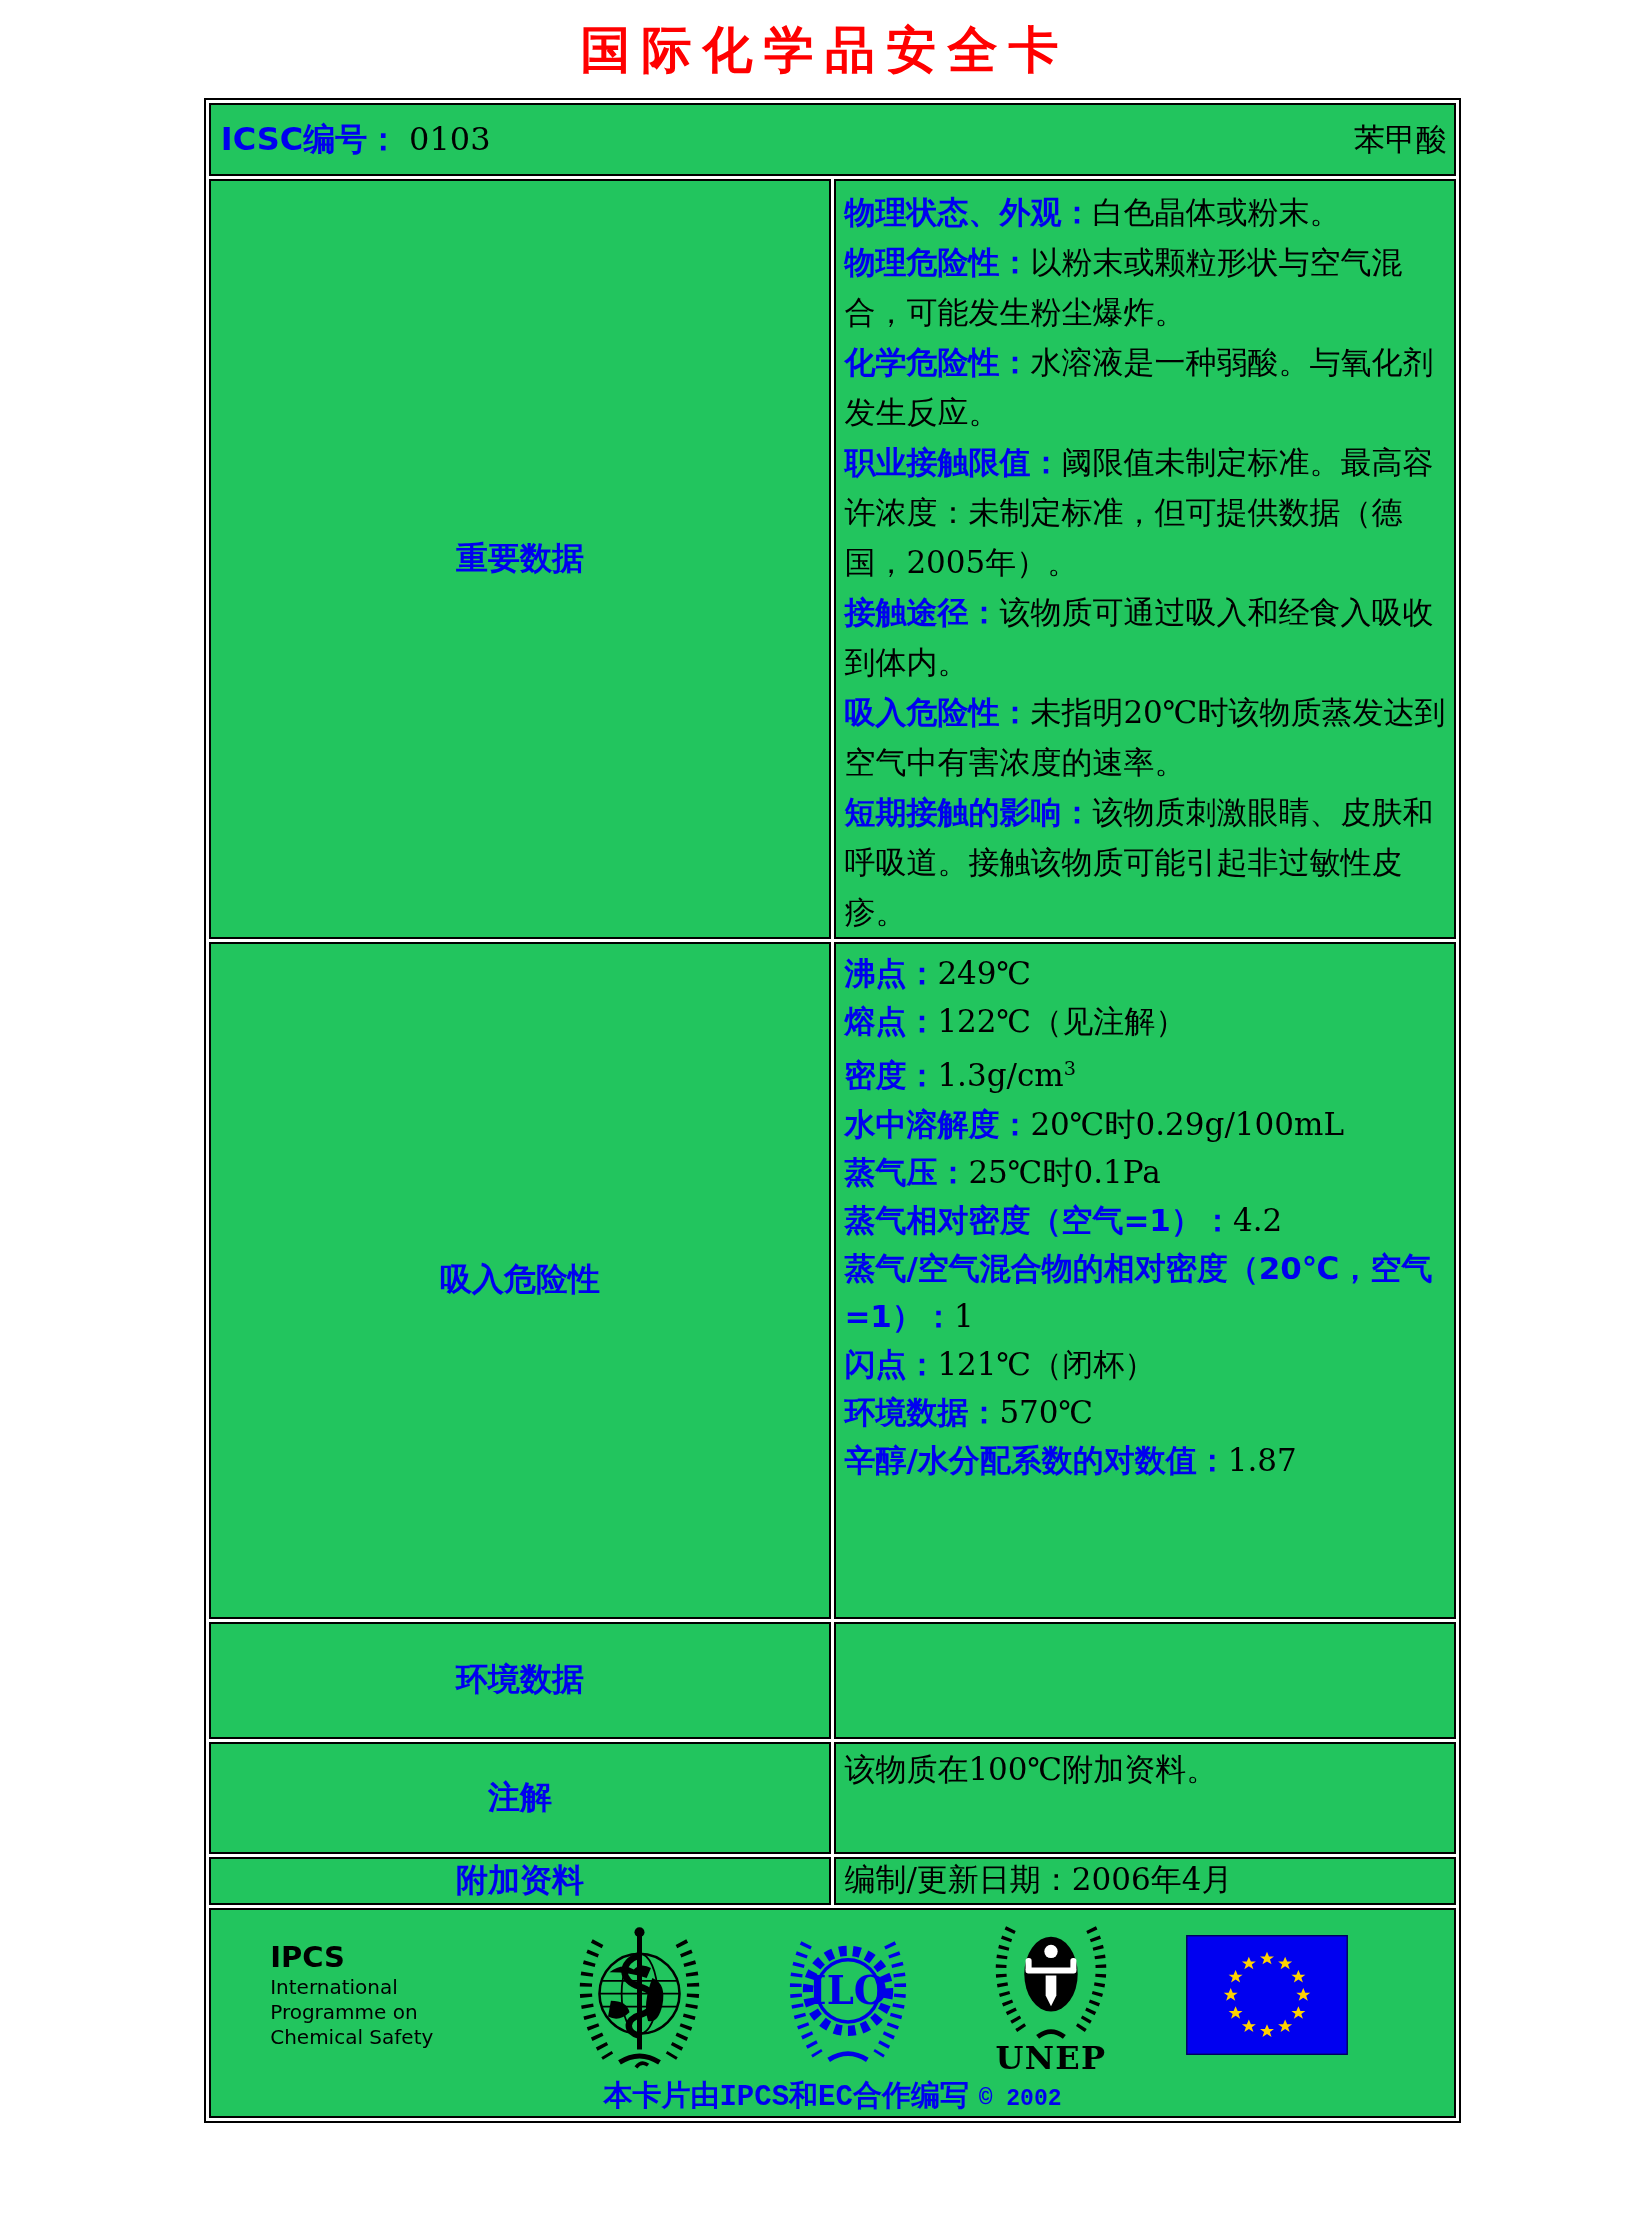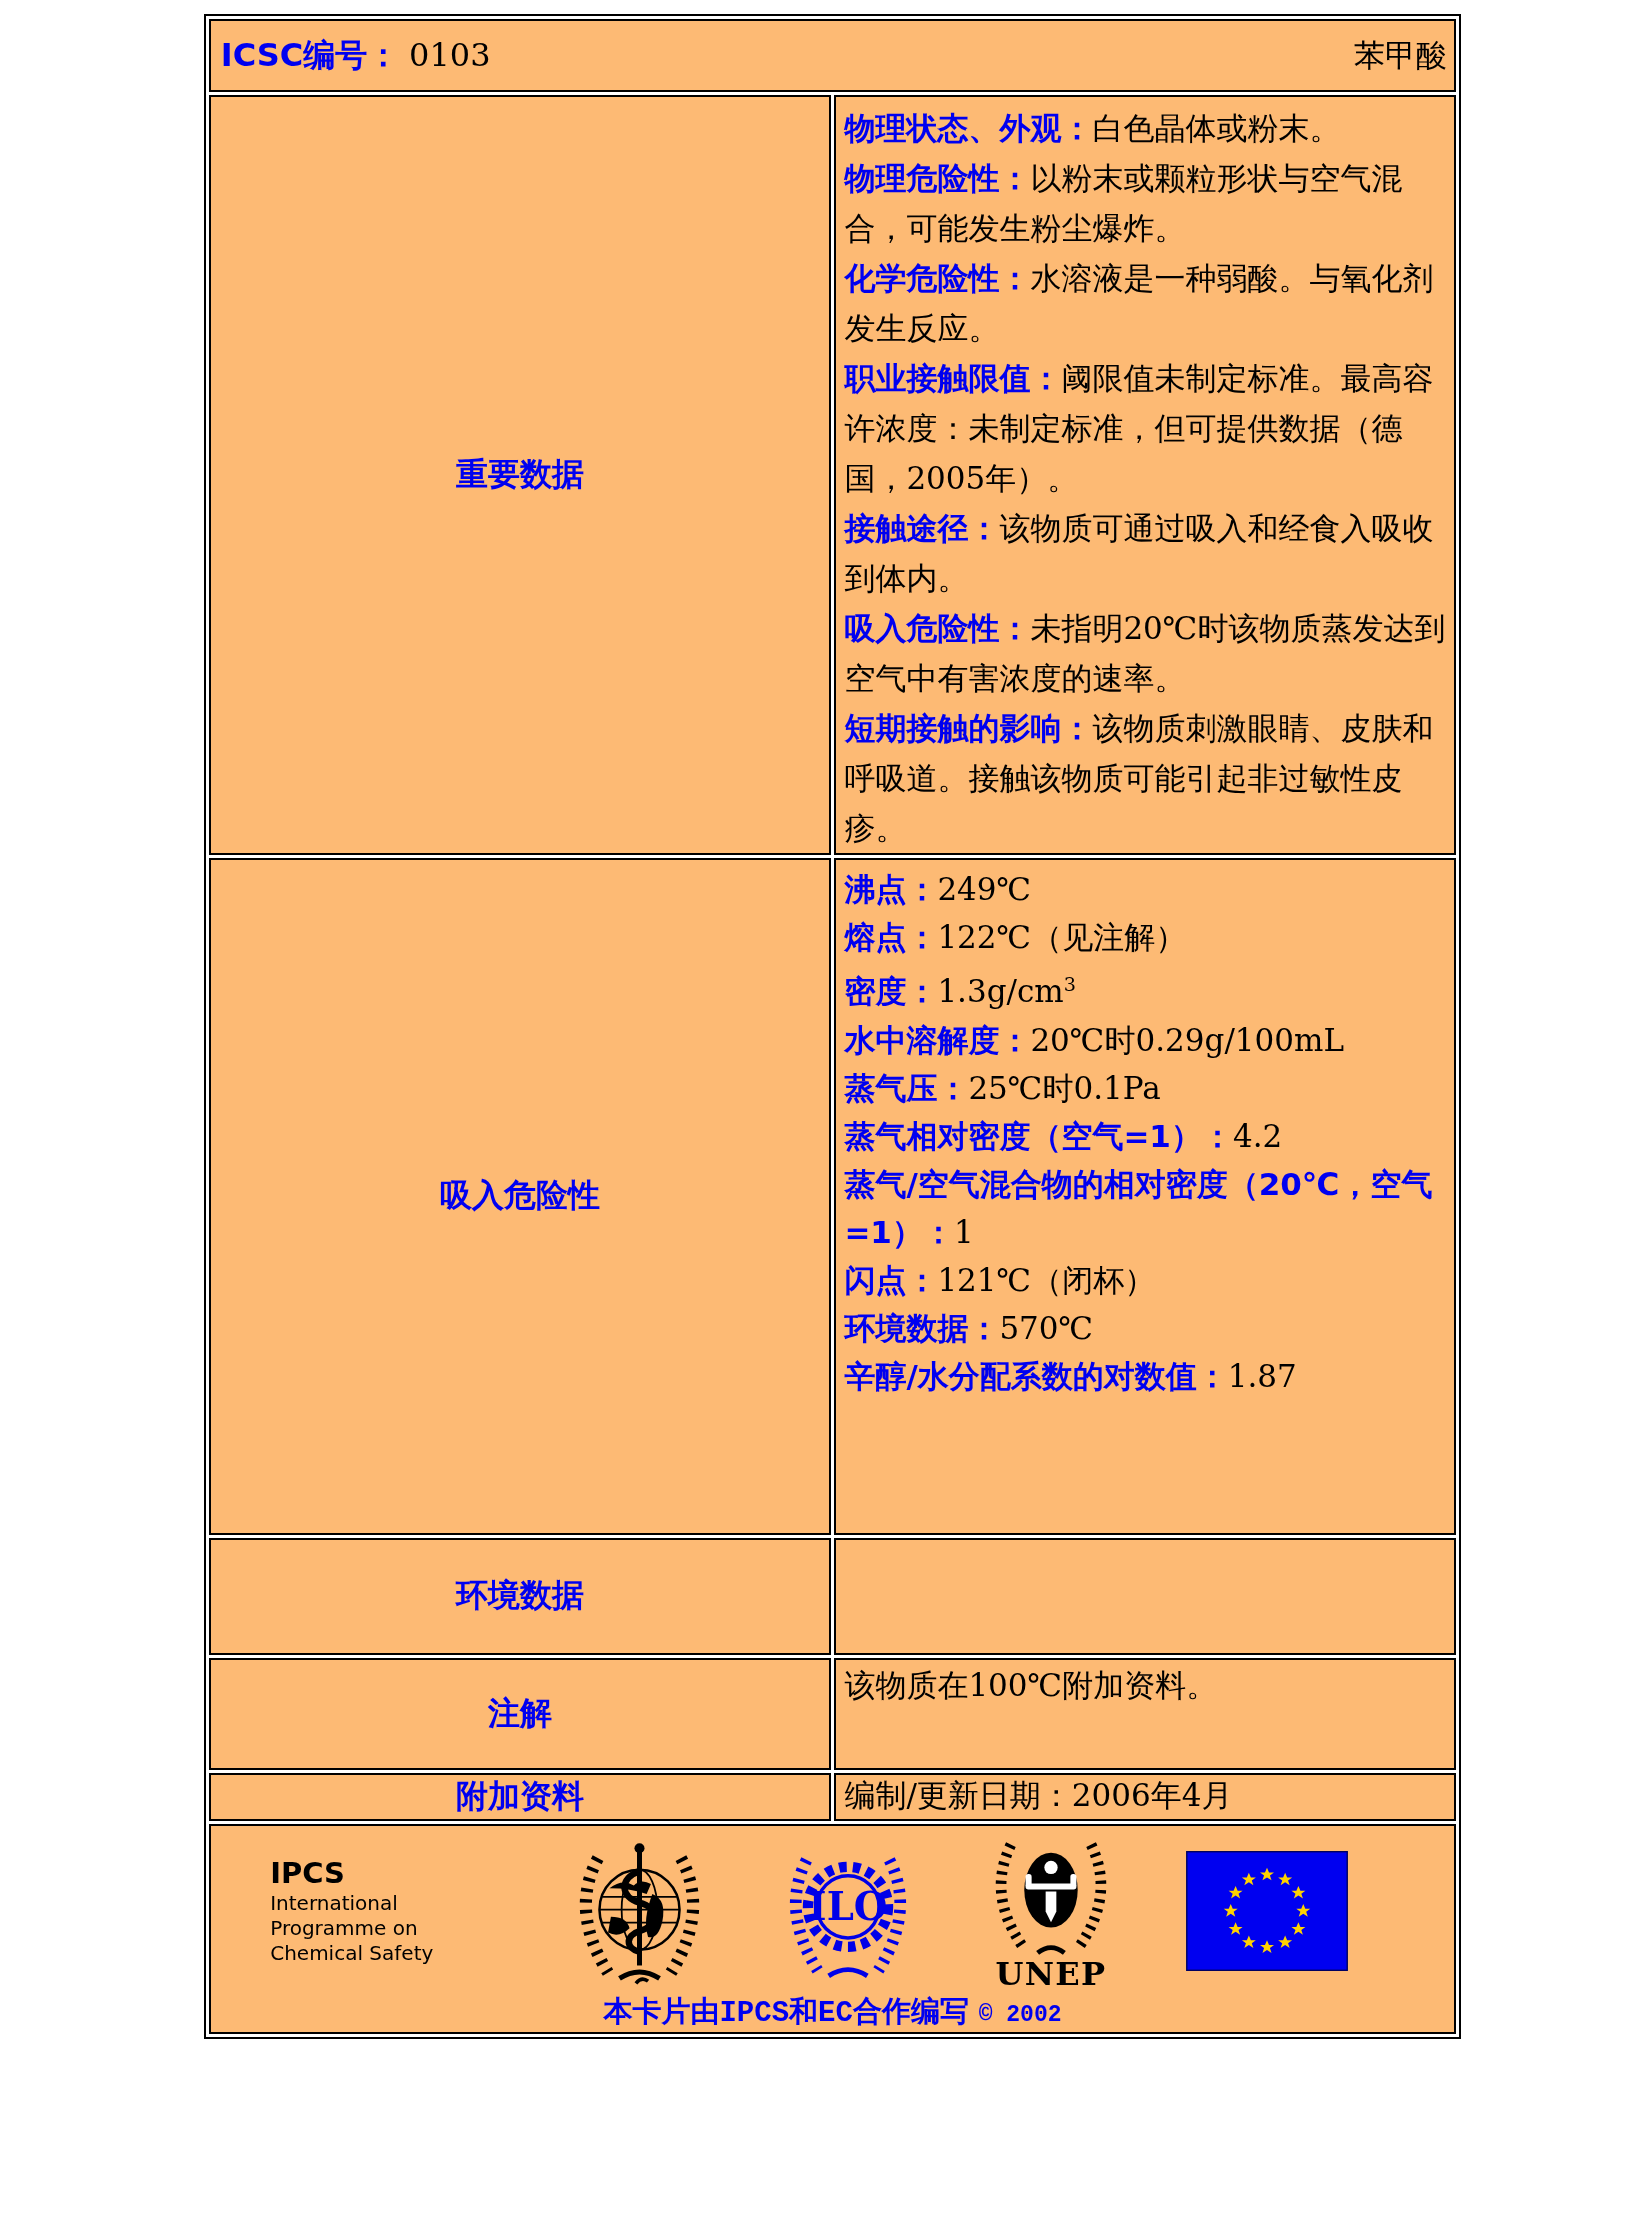--- a/index.html
+++ b/index.html
@@ -25,21 +25,21 @@
   }
   table.card {
     table-layout: fixed;
     margin: 14px 0 0 204px;
     width: 1257px;
     border-collapse: separate;
     border-spacing: 3.5px;
     border: 2.8px solid #000000;
     background: #ffffff;
   }
-  td { border: 2.1px solid #000000; vertical-align: top; padding: 0; background:#fdba74; }
+  td { border: 2.1px solid #000000; vertical-align: top; padding: 0; background:#22c55e; }
   td.side {
     width: 173px;
     text-align: center;
     vertical-align: middle;
   }
   .side-label {
     font-family: "DejaVu Sans", "Liberation Sans", sans-serif;
     font-weight: bold;
     font-size: 32px;
     color: #0000f0;
@@ -90,20 +90,21 @@
   .legal-label {
     font-family: "DejaVu Sans", "Liberation Sans", sans-serif;
     font-weight: bold; color:#000;
   }
 </style>
 </head>
 <body>
 
 <div class="page">
 
+  <h1 class="doc-title">国际化学品安全卡</h1>
 
   <table class="card">
 
     <tbody>
         <tr>
       <td class="head" colspan="2">
         <div class="head-inner">
           <div class="head-left">
             <span class="blue-key">ICSC编号：</span><span class="head-num">0103</span>
           </div>

